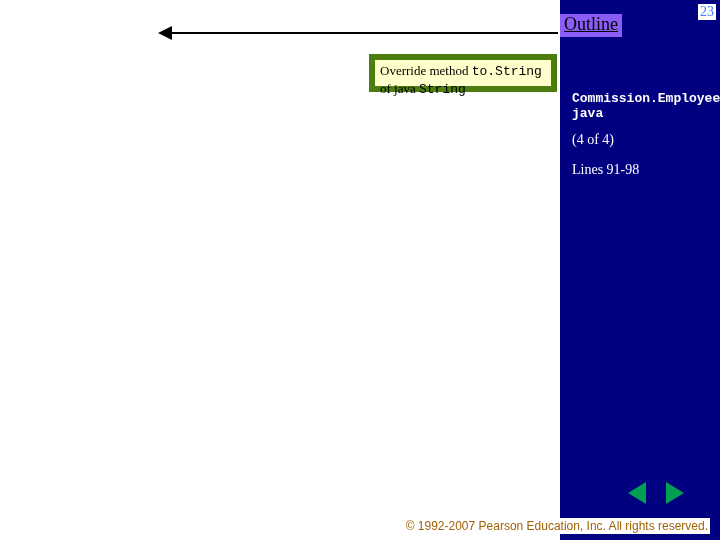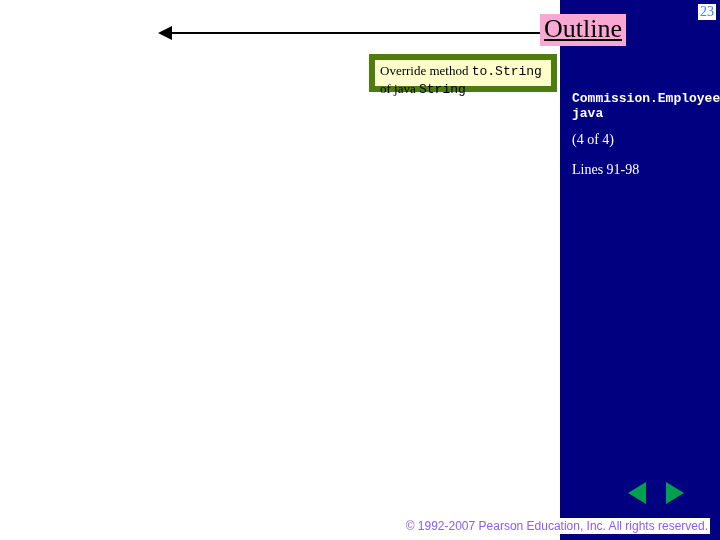--- a/index.html
+++ b/index.html
@@ -32,26 +32,26 @@
     right: 4px;
     color: #3b82f6;
     font-size: 14px;
     z-index: 5;
     background: #fff;
     padding: 0 2px;
   }
   .outline {
     position: absolute;
     top: 14px;
-    left: 540px;
-    font-size: 26px;
+    left: 560px;
+    font-size: 18px;
     color: #000;
     text-decoration: underline;
     z-index: 4;
-    background: #f9a8d4;
+    background: #8b5cf6;
     padding: 0 4px 2px 4px;
   }
   .callout-box {
     position: absolute;
     top: 54px;
     left: 369px;
     width: 188px;
     height: 38px;
     background: #ffffcc;
     border: 6px solid #4d7c0f;
@@ -116,21 +116,21 @@
     border-top: 11px solid transparent;
     border-bottom: 11px solid transparent;
     border-left: 18px solid #00a050;
     position: absolute; left: 4px; top: 0;
   }
   .footer {
     position: absolute;
     bottom: 6px;
     right: 10px;
     font-size: 12px;
-    color: #8b5cf6;
+    color: #a16207;
     font-family: Arial, sans-serif;
     z-index: 7;
     background: #fff;
     padding: 1px 2px;
   }
 </style>
 </head>
 <body>
 
 <div class="slide">

